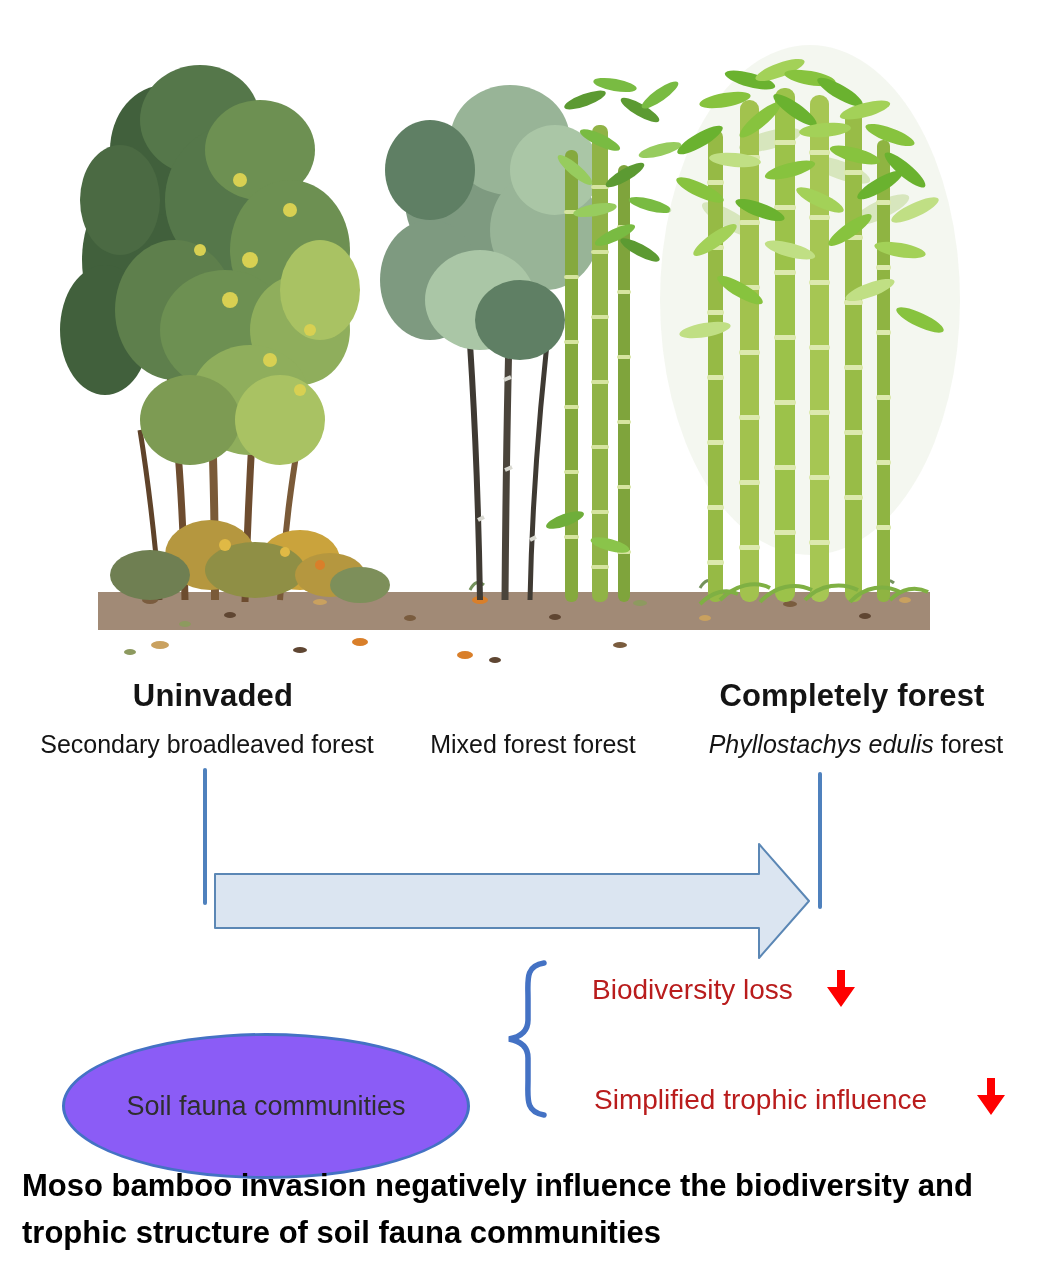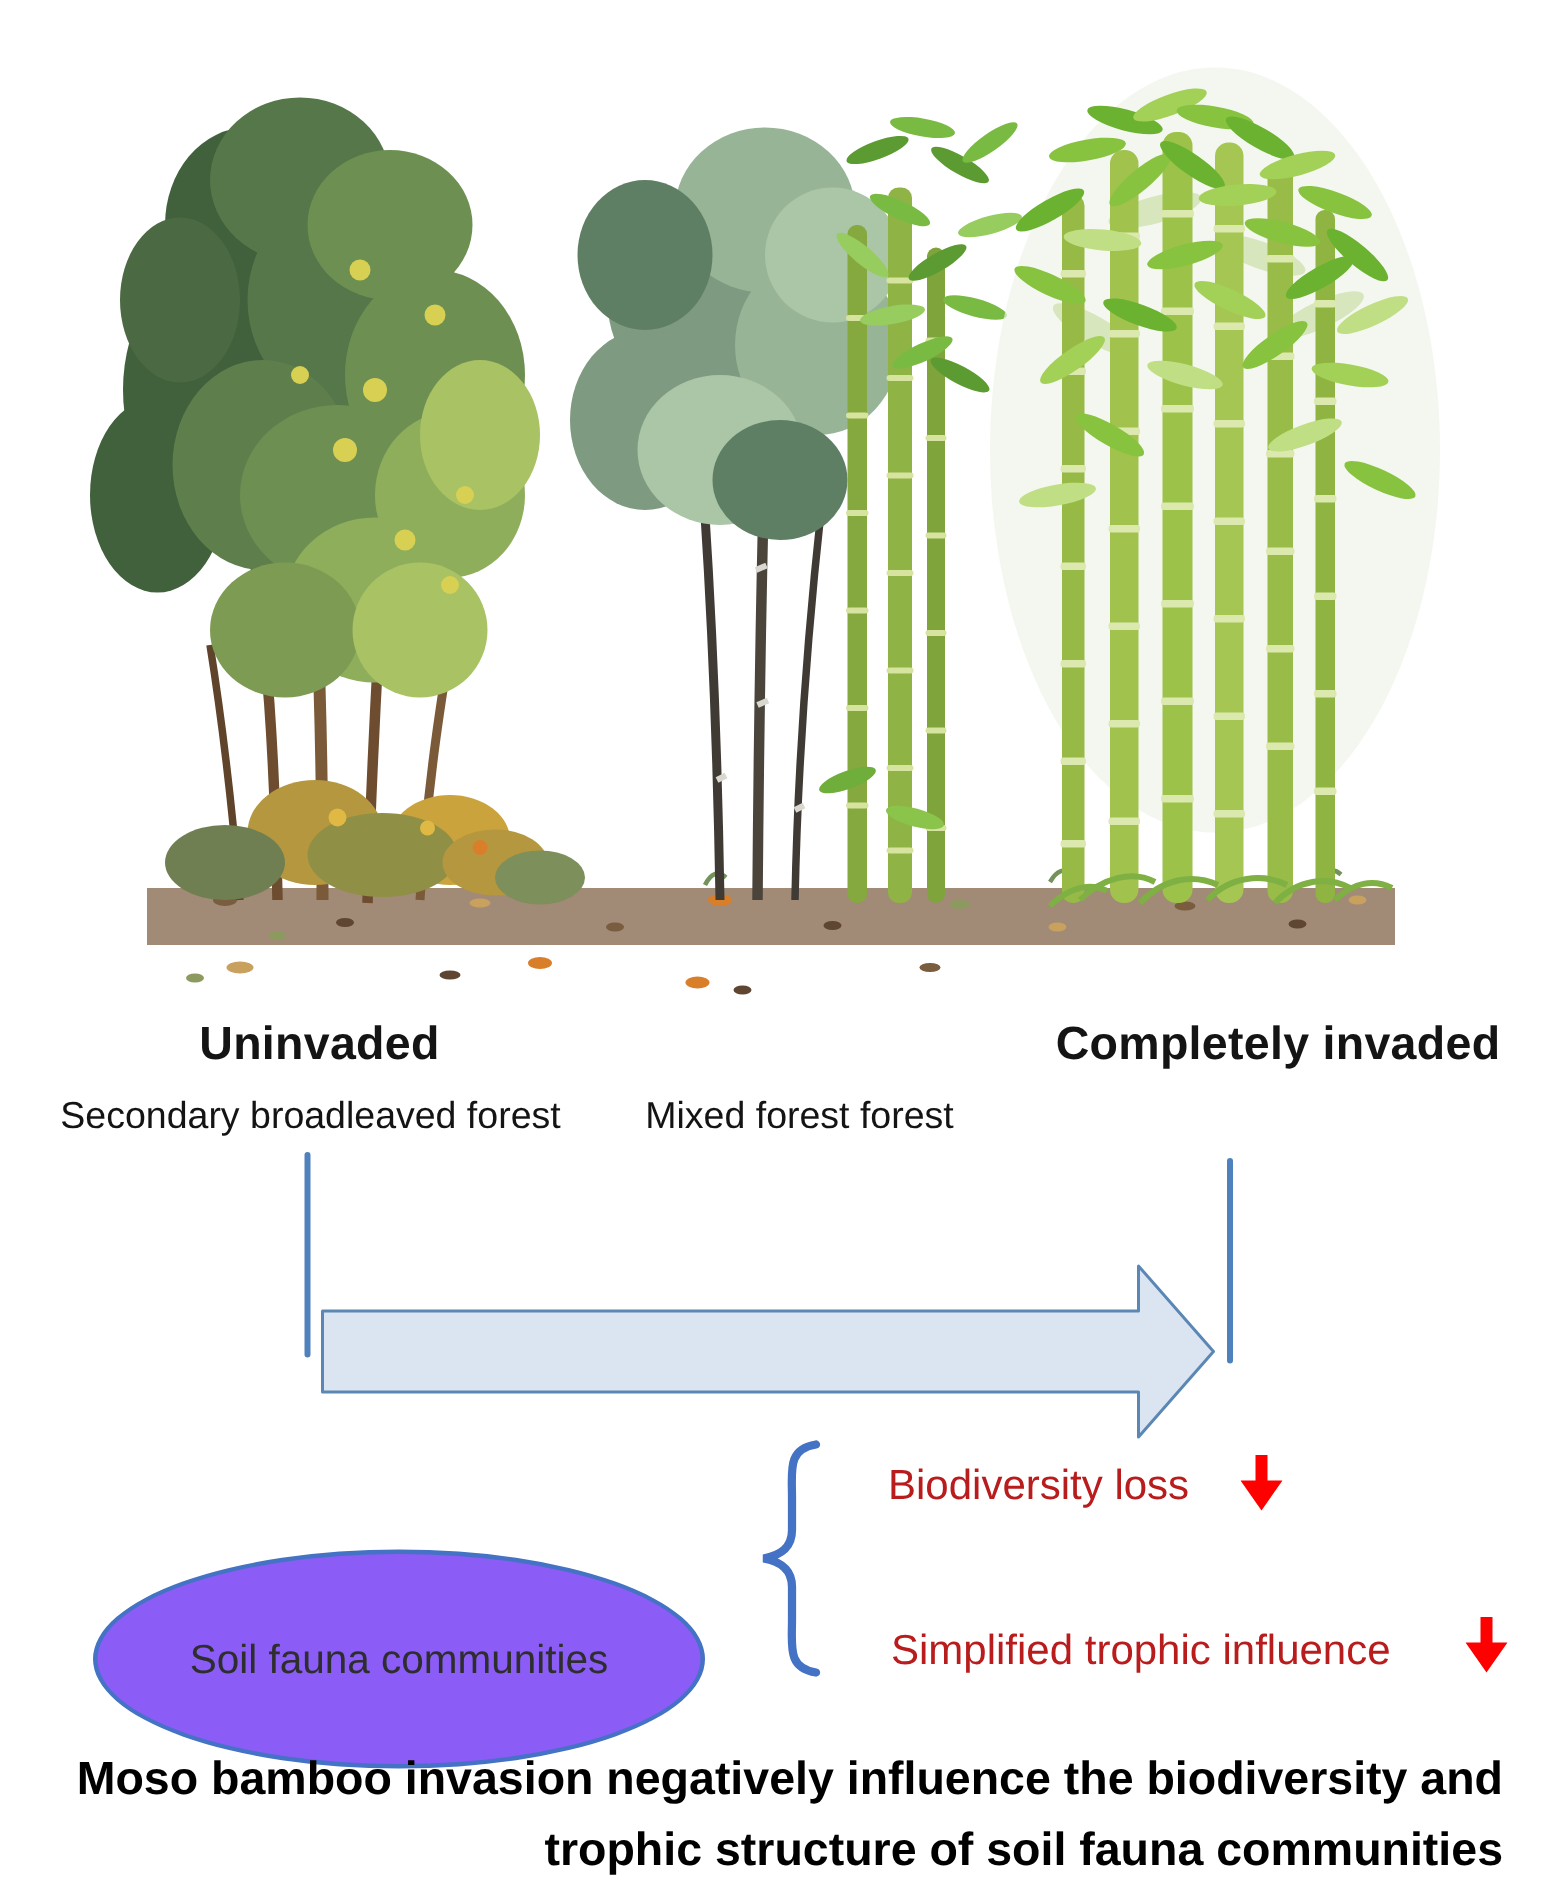--- a/index.html
+++ b/index.html
@@ -1,17 +1,17 @@
 <!DOCTYPE html>
 <html><head>
 <meta charset="utf-8">
 <style>
   html,body{margin:0;padding:0;background:#ffffff;}
   body{font-family:"Liberation Sans", sans-serif;}
-  .page{position:relative;width:1045px;height:1265px;background:#ffffff;overflow:hidden;text-align:right;}
+  .page{position:relative;width:1045px;height:1265px;background:#ffffff;overflow:hidden;}
   .abs{position:absolute;}
   .stage-title{
     position:absolute;transform:translateX(-50%);
     font-size:31px;font-weight:600;color:#141414;white-space:nowrap;letter-spacing:.2px;
   }
   .stage-sub{
     position:absolute;transform:translateX(-50%);
     font-size:25px;font-weight:500;color:#141414;white-space:nowrap;
   }
   .stage-sub .it{font-style:italic;}
@@ -259,24 +259,25 @@
         <path d="M760,602 C775,586 795,582 812,590"></path>
         <path d="M805,600 C820,584 842,582 858,590"></path>
         <path d="M850,602 C865,586 885,584 900,592"></path>
         <path d="M700,604 C712,592 726,588 738,594"></path>
         <path d="M890,600 C902,588 916,586 928,592"></path>
       </g>
     </g>
   </svg>
 
   <div class="stage-title" style="left:213px;top:678px">Uninvaded</div>
-  <div class="stage-title" style="left:852px;top:678px">Completely invaded</div>
+  <div class="stage-title" style="left:852px;top:678px">Completely forest</div>
 
   <div class="stage-sub" style="left:207px;top:730px">Secondary broadleaved forest</div>
   <div class="stage-sub" style="left:533px;top:730px">Mixed forest forest</div>
+  <div class="stage-sub" style="left:856px;top:730px"><span class="it">Phyllostachys edulis</span><span> forest</span></div>
 
   <div class="vline" style="left:203px;top:768px;height:137px"></div>
   <div class="vline" style="left:818px;top:772px;height:137px"></div>
 
   <svg class="abs" style="left:213px;top:842px" width="600" height="118" viewBox="0 0 600 118">
     <polygon points="2,32 546,32 546,2 596,59 546,116 546,86 2,86" fill="#dbe5f1" stroke="#5b87b5" stroke-width="2" stroke-linejoin="round"></polygon>
   </svg>
 
   <div class="ellipse">
     <span>Soil fauna communities</span>

